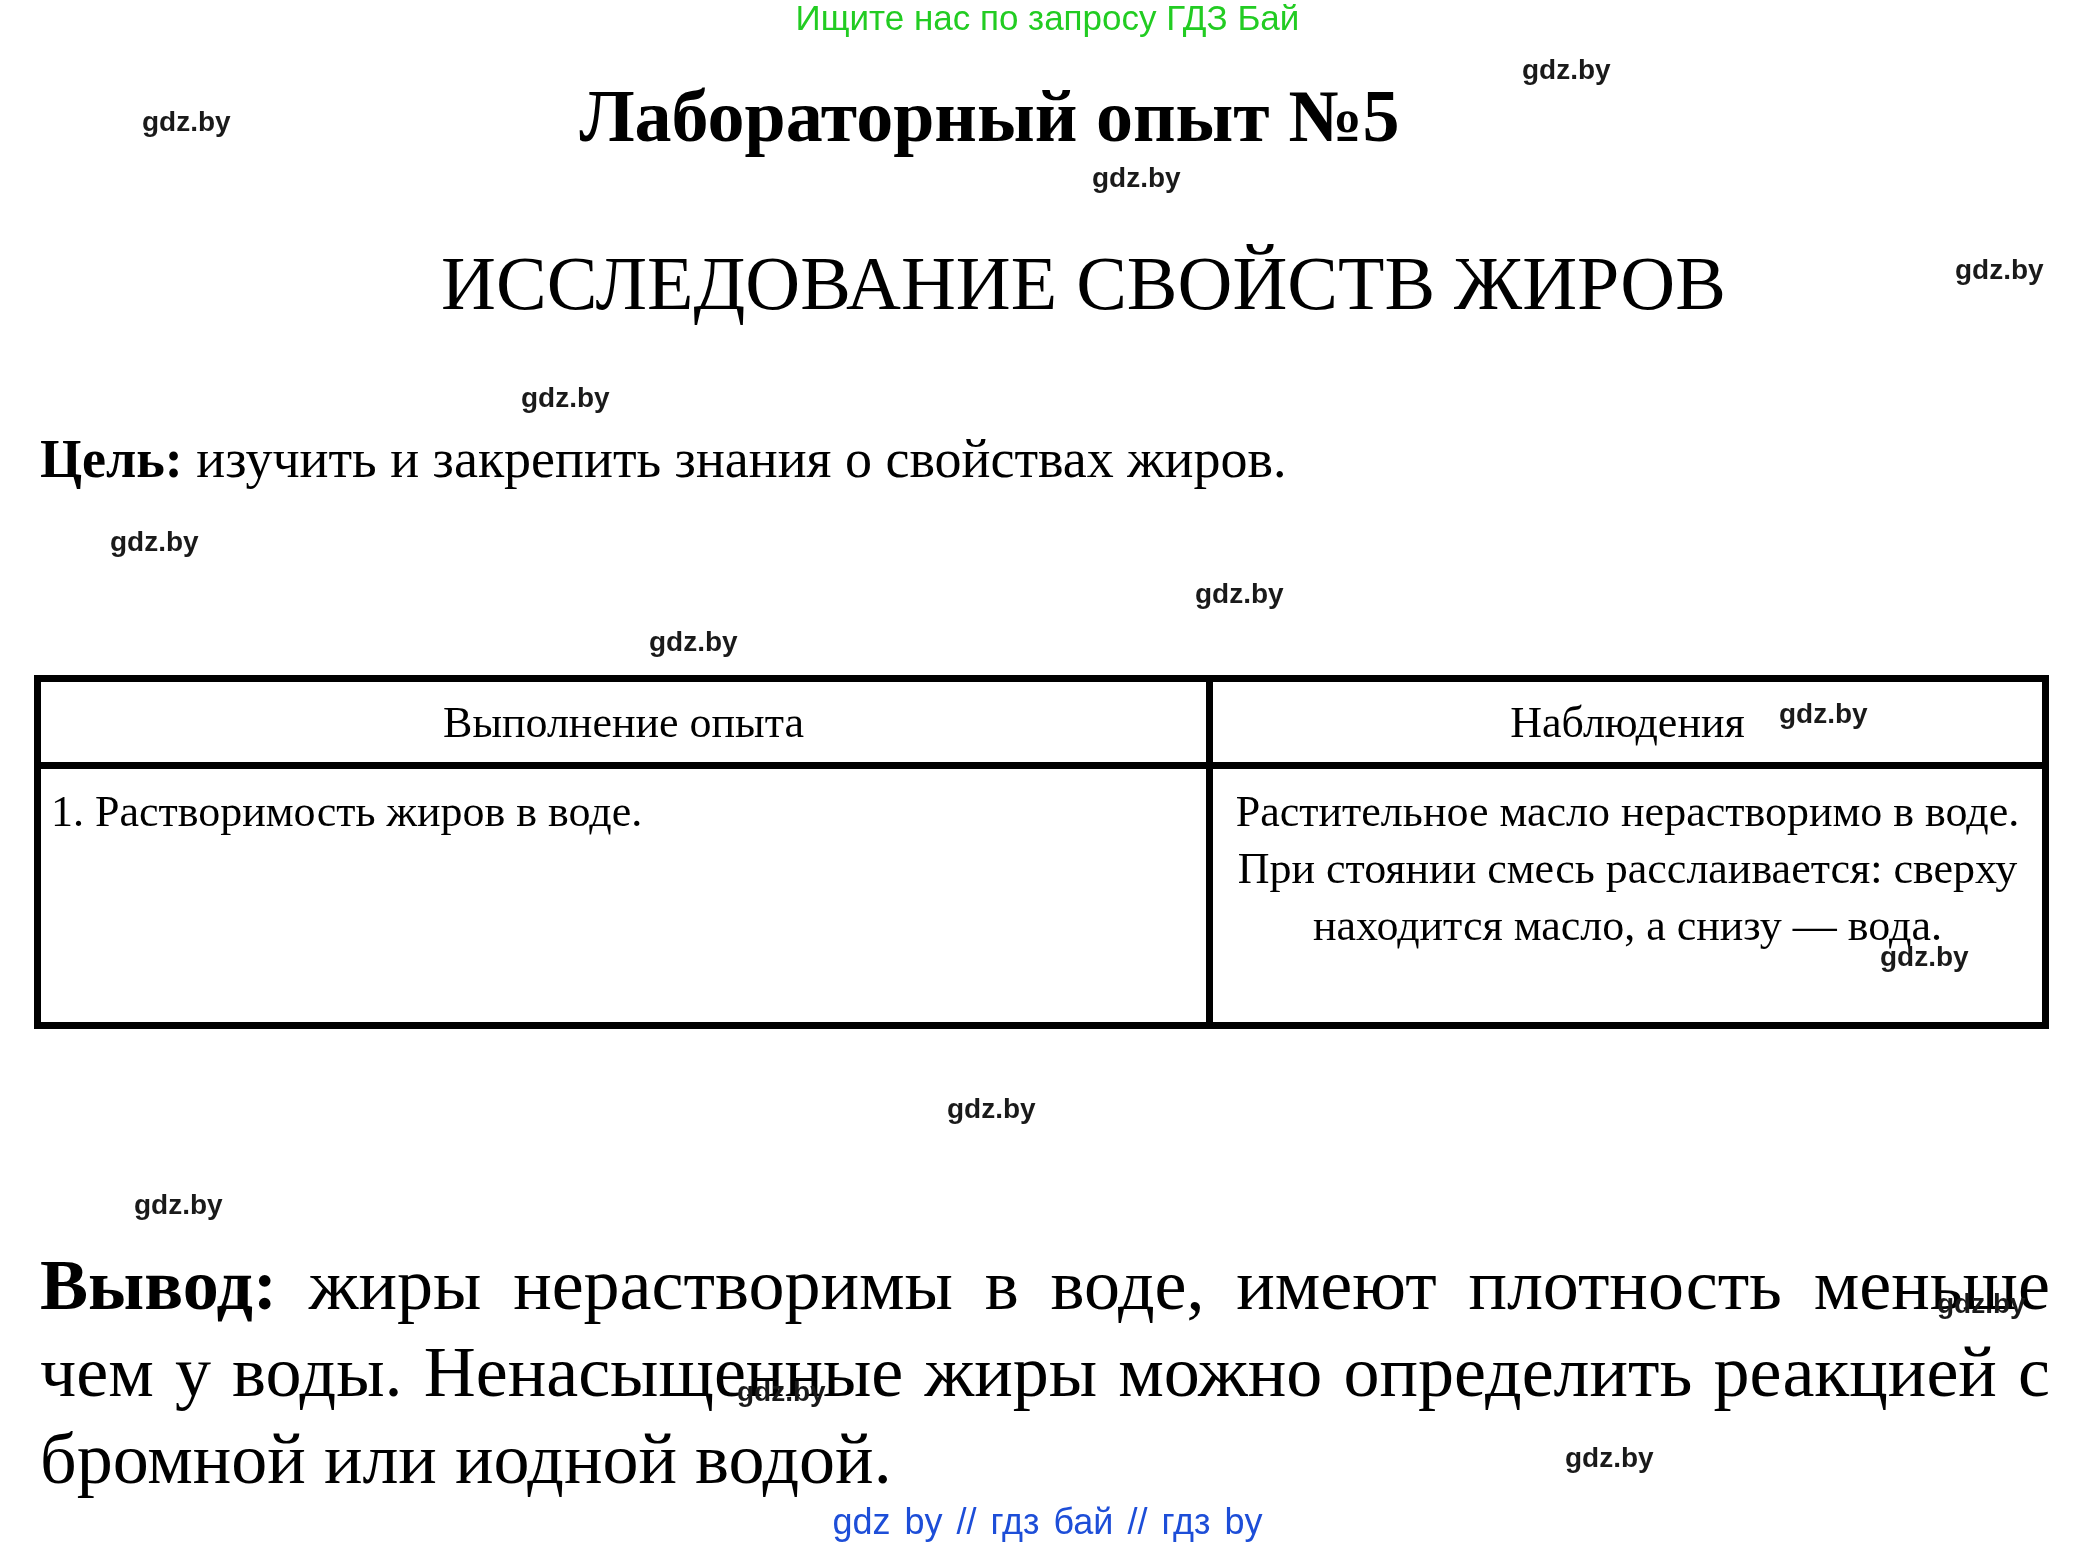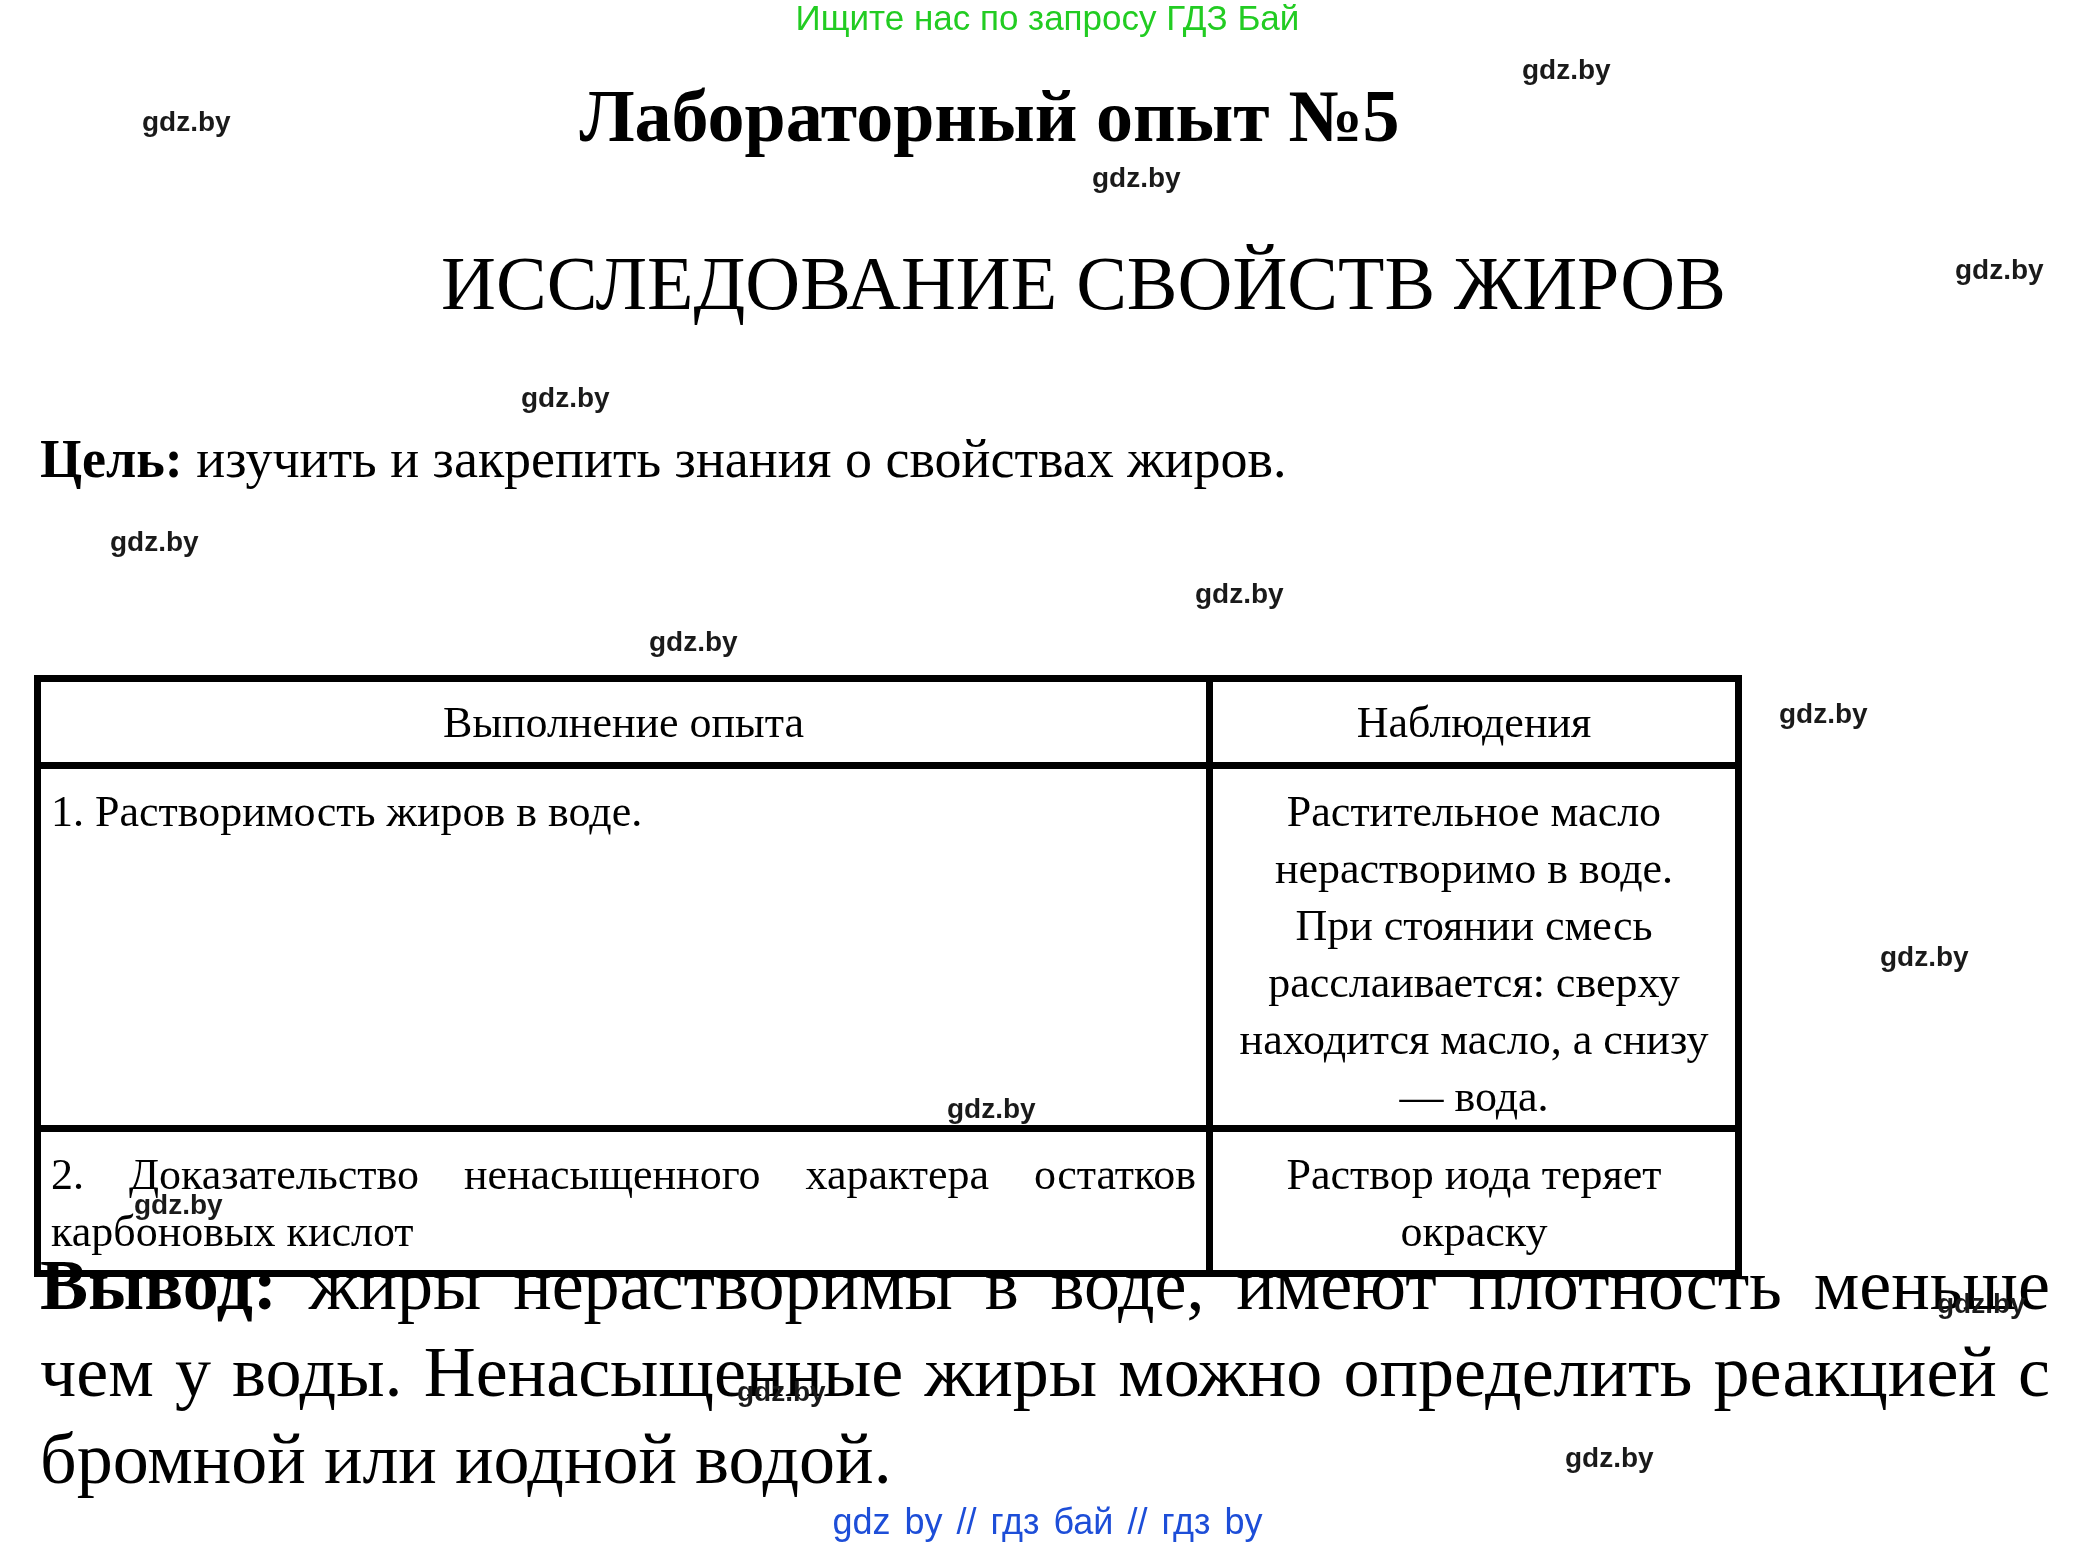--- a/index.html
+++ b/index.html
@@ -10,21 +10,21 @@
            font-family: "Liberation Sans", "DejaVu Sans", sans-serif;
            font-size: 35px; color: #22cc22; line-height: 44px; }
   .title { top: 74px; left: 6px; width: 1967px; text-align: center;
            font-size: 74px; font-weight: bold; line-height: 84px; }
   .subtitle { top: 240px; left: 0; width: 2095px; text-align: center;
               font-size: 76px; line-height: 86px; padding-left: 36px; }
   .goal { top: 417px; left: 40px; font-size: 54px; line-height: 84px; }
   .goal b { font-weight: bold; }
   .wm { position: absolute; font-family: "Liberation Sans", "DejaVu Sans", sans-serif;
         font-size: 28px; color: #1a1a1a; line-height: 30px; white-space: nowrap; font-weight: bold; }
-  table.lab { position: absolute; left: 34px; top: 675px; width: 1708px;
+  table.lab { position: absolute; left: 34px; top: 675px; width: 2015px;
               border-collapse: collapse; table-layout: fixed; padding-left: 48px; }
   table.lab td, table.lab th { border: 7px solid #000; vertical-align: top;
               font-size: 44px; line-height: 57px; font-weight: normal; padding: 0; }
   table.lab th { height: 80px; text-align: center; vertical-align: middle; }
   .col1 { width: 1165px; }
   .r1 td { height: 239px; }
   .r2 td { height: 124px; }
   .cell-left { padding: 14px 10px 0 10px !important; text-align: left; }
   .cell-left.justify { text-align: justify; text-align-last: left; }
   .cell-right { padding: 14px 20px 0 20px !important; text-align: center; }
@@ -49,24 +49,20 @@
 <table class="lab">
   <tbody>
       <tr>
     <th class="col1">Выполнение опыта</th>
     <th>Наблюдения</th>
   </tr>
   <tr class="r1">
     <td class="cell-left">1. Растворимость жиров в воде.</td>
     <td class="cell-right">Растительное масло нерастворимо в воде. При стоянии смесь расслаивается: сверху находится масло, а снизу — вода.</td>
   </tr>
-  <tr class="r2">
-    <td class="cell-left justify">2. Доказательство ненасыщенного характера остатков карбоновых кислот</td>
-    <td class="cell-right">Раствор иода теряет окраску</td>
-  </tr>
 </tbody>
   </table>
 
 <div class="conclusion"><b>Вывод:</b><span> жиры нерастворимы в воде, имеют плотность меньше чем у воды. Ненасыщенные жиры можно определить реакцией с бромной или иодной водой.</span></div>
 
 <div class="wm" style="left:1522px;top:55px">gdz.by</div>
 <div class="wm" style="left:142px;top:107px">gdz.by</div>
 <div class="wm" style="left:1092px;top:163px">gdz.by</div>
 <div class="wm" style="left:1955px;top:255px">gdz.by</div>
 <div class="wm" style="left:521px;top:383px">gdz.by</div>

